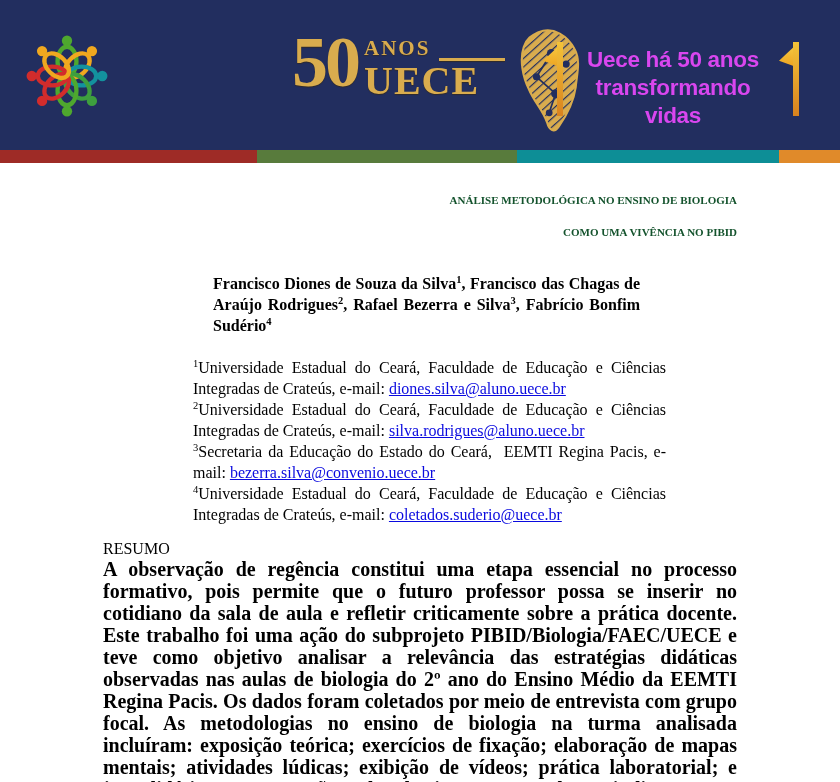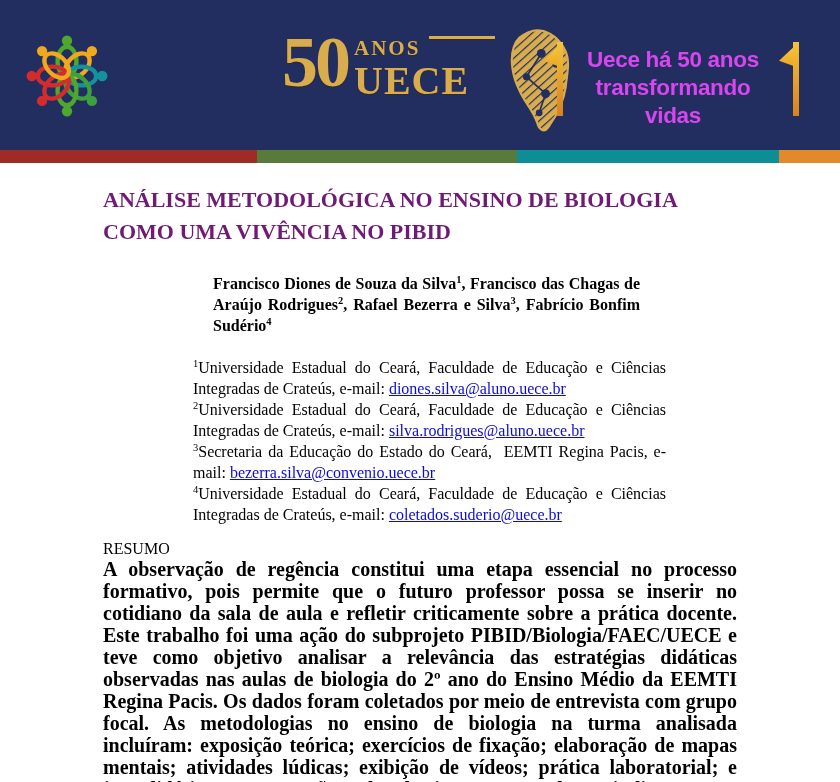--- a/index.html
+++ b/index.html
@@ -20,25 +20,25 @@
 
   .banner * { position:relative; }
   .mandala { position:absolute; left:24px; top:20px; width:86px; height:112px; }
 
   .event-title { position:absolute; left:110px; top:36px; font-family:"Liberation Sans", sans-serif;
                  font-weight:bold; font-size:24px; line-height:27px; letter-spacing:-0.5px; white-space:nowrap; }
   .ev-white { color:#ffffff; }
   .ev-yellow { color:#f2b31d; }
   .ev-date { color:#ffffff; font-size:12.5px; letter-spacing:0; margin-left:8px; vertical-align:2px; }
 
-  .anniv { position:absolute; left:282px; top:26px; display:flex; align-items:flex-start;
+  .anniv { position:absolute; left:292px; top:26px; display:flex; align-items:flex-start;
            font-family:"Liberation Serif", serif; color:#d9ac4e; text-shadow:0 1px 1px rgba(60,40,0,0.55); }
   .n50 { font-size:72px; font-weight:bold; line-height:72px; letter-spacing:-3px; }
   .anniv-col { display:flex; flex-direction:column; margin-left:6px; margin-top:10px; }
-  .anos-row { display:flex; align-items:flex-start; }
+  .anos-row { display:flex; align-items:flex-end; }
   .anos-txt { font-size:21px; font-weight:bold; letter-spacing:2px; }
   .anos-line { display:inline-block; width:66px; height:3px; background:#d9ac4e; margin-left:9px; box-shadow:0 1px 1px rgba(60,40,0,0.55); }
   .anniv-uece { font-size:40px; font-weight:bold; letter-spacing:1px; line-height:40px; }
   .ceara-map { width:78px; height:106px; margin-left:2px; margin-top:2px; }
 
   .flag { position:absolute; top:42px; width:24px; height:74px; }
   .flag .pole { position:absolute; right:4px; top:0; width:6px; height:74px; background:linear-gradient(#f4c338,#d8821f); }
   .flag .pennant { position:absolute; right:4px; top:0; width:20px; height:26px; background:linear-gradient(#f8cf46,#eda21f);
                    clip-path:polygon(100% 0, 100% 100%, 0 72%); }
   .flag-1 { left:543px; }
@@ -46,21 +46,21 @@
 
   .tagline { position:absolute; left:572px; top:46px; width:202px; text-align:center; color:#d946ef;
              font-family:"Liberation Sans", sans-serif; font-weight:bold; font-size:22.5px; line-height:28px; letter-spacing:-0.3px; }
 
   
   .stripe { display:flex; height:13px; width:100%; }
   .stripe .seg { height:100%; }
 
   
   .article { padding:0 103px; }
-  .title { margin-top:21px; text-align:left; font-size:22px; font-weight:bold; line-height:32px; color:#701a75; }
+  .title { margin-top:21px; text-align:right; font-size:11px; font-weight:bold; line-height:32px; color:#14532d; }
   .authors { margin:25px 97px 0 110px; text-align:justify; font-weight:bold; font-size:16px; line-height:21px; color:#000; }
   .affiliations { margin:21px 71px 0 90px; text-align:justify; font-size:16px; line-height:21px; color:#000; }
   sup { font-size:10.5px; line-height:0; }
   a.email { color:#0a0adf; text-decoration:underline; }
   .resumo-h { margin-top:15px; font-size:16px; font-weight:normal; color:#000; }
   .abstract { text-align:justify; font-size:20px; line-height:22px; color:#000;font-weight:bold; }
 </style>
 </head>
 <body>
 

